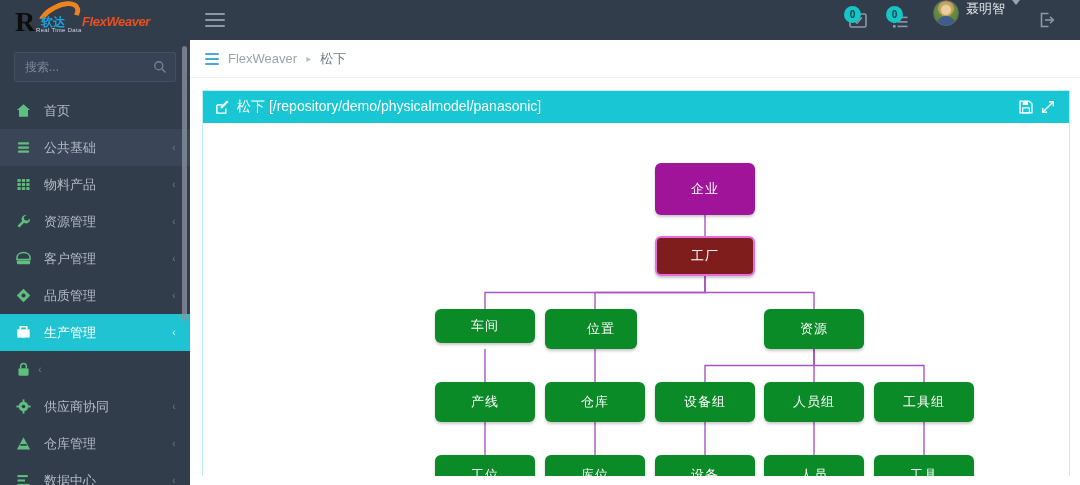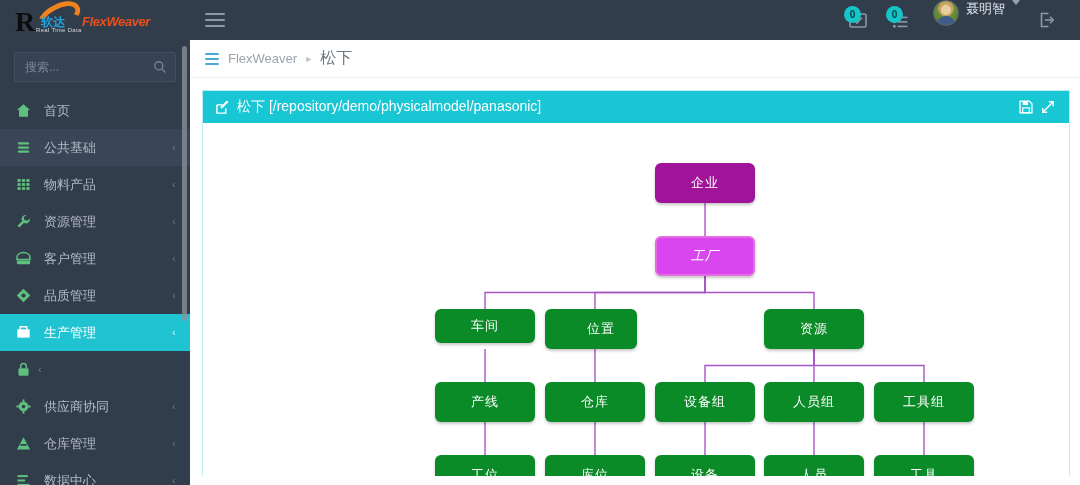--- a/index.html
+++ b/index.html
@@ -151,21 +151,21 @@
     background: #ffffff;
   }
   .crumb-bar {
     height: 38px; display: flex; align-items: center; gap: 9px;
     padding-left: 15px; border-bottom: 1px solid #eef1f4; background: #fff;
   }
   .crumb-burger { display: flex; flex-direction: column; gap: 3px; cursor: pointer; }
   .crumb-burger span { display: block; width: 14px; height: 2px; background: #4aa8d8; border-radius: 1px; }
   .crumb-txt { color: #9aa4ae; font-size: 13px; }
   .crumb-sep { color: #b9c2cb; font-size: 10px; }
-  .crumb-cur { color: #6d7882; font-size: 16px; }
+  .crumb-cur { color: #6d7882; font-size: 13px; }
 
   .panel {
     margin: 12px 10px 0 12px; border: 1px solid #bfeef2;
     background: #ffffff; height: 386px;
   }
   .panel-head {
     height: 32px; background: #19c6d4; display: flex; align-items: center;
     padding: 0 10px 0 12px; color: #ffffff;
   }
   .panel-head .edit-ico { margin-right: 7px; display: flex; }
@@ -175,21 +175,21 @@
 
   .canvas { position: relative; height: 353px; background: #ffffff; overflow: hidden; }
   .canvas svg { position: absolute; left: 0; top: 0; }
 
   .node {
     position: absolute; display: flex; align-items: center; justify-content: center;
     border-radius: 6px; color: #ffffff; font-size: 13px; cursor: pointer;
     letter-spacing: 1px;
   }
   .node.purple { background: #a0149a; box-shadow: 0 2px 3px rgba(0,0,0,.22); }
-  .node.purple-sel { background: #d946ef; border: 2px solid #e46ee0; box-shadow: 0 2px 3px rgba(0,0,0,.22); font-style: italic; }
+  .node.purple-sel { background: #7f1d1d; border: 2px solid #e46ee0; box-shadow: 0 2px 3px rgba(0,0,0,.22); }
   .node.green { background: #0b8a28; box-shadow: 0 2px 3px rgba(0,0,0,.22); }
 </style>
 </head>
 <body>
 
 <div id="app">
 
   <div class="topbar">
     <div class="brand">
       <div class="logo-wrap">
@@ -440,21 +440,21 @@
             <path d="M 392 226 L 392 242.5 L 392 242.5 L 392 259" fill="none" stroke="#a855c4" stroke-width="1.4"></path>
             <path d="M 611 226 L 611 242.5 L 502 242.5 L 502 259" fill="none" stroke="#a855c4" stroke-width="1.4"></path>
             <path d="M 611 226 L 611 242.5 L 611 242.5 L 611 259" fill="none" stroke="#a855c4" stroke-width="1.4"></path>
             <path d="M 611 226 L 611 242.5 L 721 242.5 L 721 259" fill="none" stroke="#a855c4" stroke-width="1.4"></path>
             <path d="M 282 299 L 282 315.5 L 282 315.5 L 282 332" fill="none" stroke="#a855c4" stroke-width="1.4"></path>
             <path d="M 392 299 L 392 315.5 L 392 315.5 L 392 332" fill="none" stroke="#a855c4" stroke-width="1.4"></path>
             <path d="M 502 299 L 502 315.5 L 502 315.5 L 502 332" fill="none" stroke="#a855c4" stroke-width="1.4"></path>
             <path d="M 611 299 L 611 315.5 L 611 315.5 L 611 332" fill="none" stroke="#a855c4" stroke-width="1.4"></path>
             <path d="M 721 299 L 721 315.5 L 721 315.5 L 721 332" fill="none" stroke="#a855c4" stroke-width="1.4"></path>
           </svg>
-      <div class="node purple" style="left: 452px; top: 40px; width: 100px; height: 40px;">
+      <div class="node purple" style="left: 452px; top: 40px; width: 100px; height: 52px;">
             <span>企业</span>
           </div>
           <div class="node purple-sel" style="left: 452px; top: 113px; width: 100px; height: 40px;">
             <span>工厂</span>
           </div>
           <div class="node green" style="left: 232px; top: 186px; width: 100px; height: 34px;">
             <span>车间</span>
           </div>
           <div class="node green" style="left: 342px; top: 186px; width: 92px; height: 40px; padding-left: 20px;">
             <span>位置</span>

